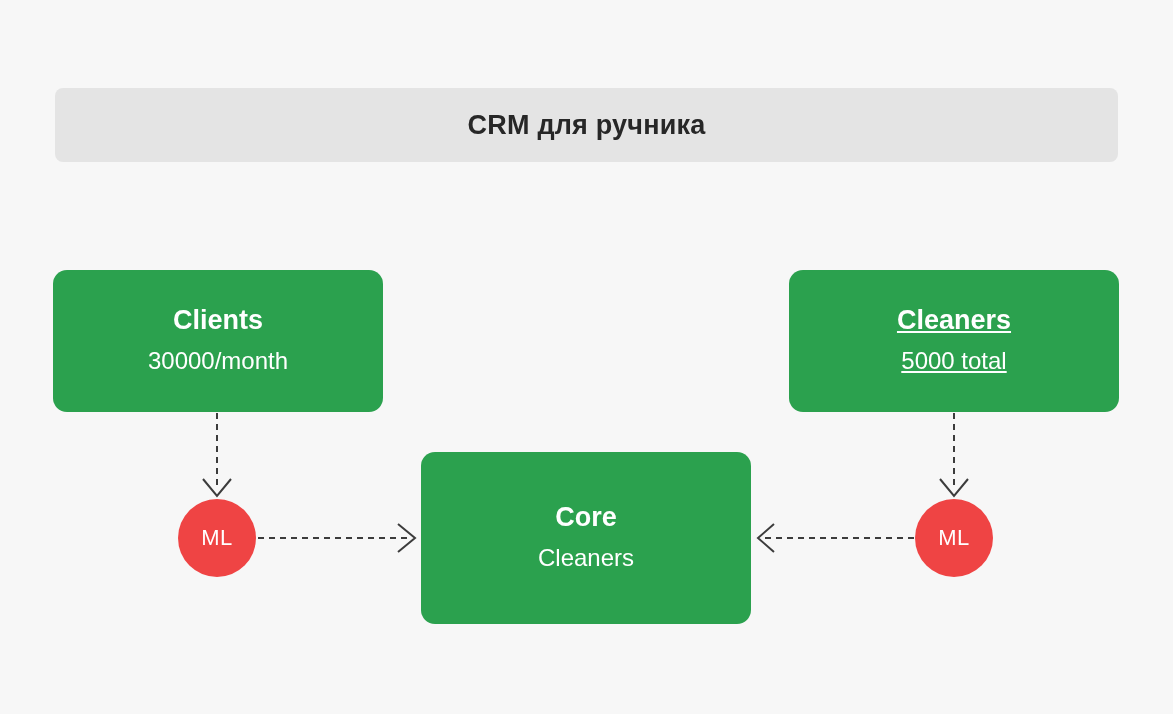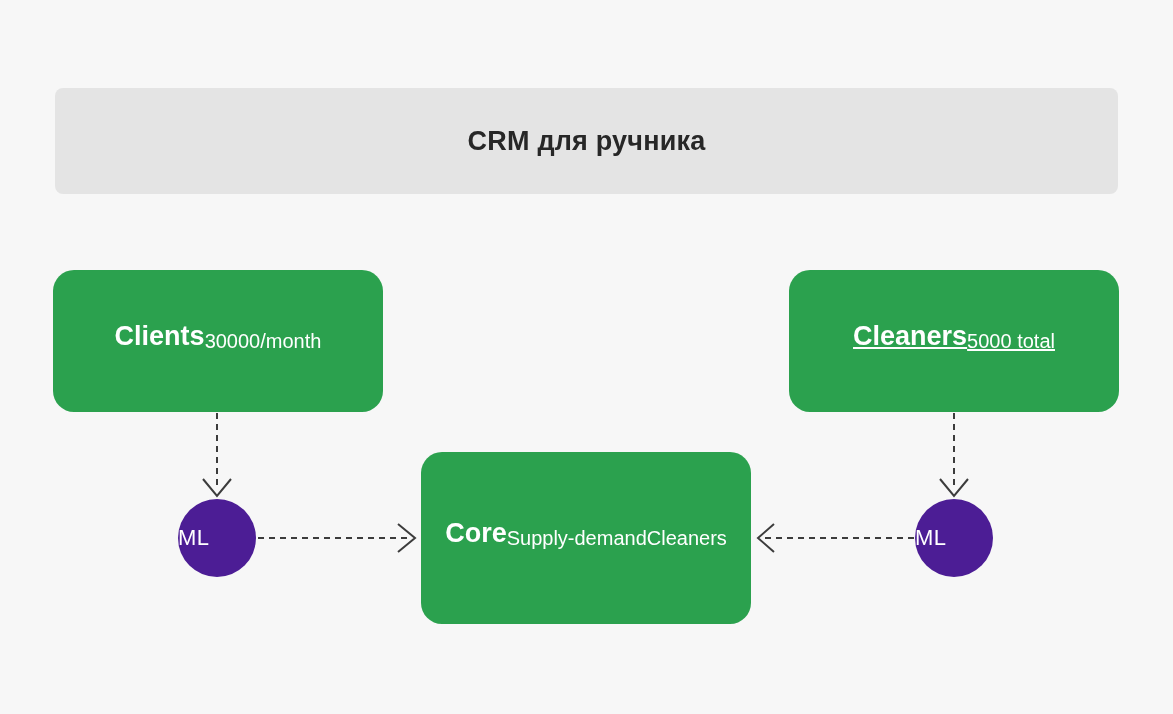--- a/index.html
+++ b/index.html
@@ -19,55 +19,55 @@
     height: 714px;
     background: #f7f7f7;
   }
 
   
   #header-band {
     position: absolute;
     left: 55px;
     top: 88px;
     width: 1063px;
-    height: 106px;
+    height: 74px;
     background: #e4e4e4;
     border-radius: 8px;
     display: flex;
     align-items: center;
     justify-content: center;
   }
   #header-title {
     font-size: 27px;
     font-weight: bold;
     color: #272727;
     letter-spacing: 0.2px;
     white-space: nowrap;
   }
 
   
   .node-box {
     position: absolute;
     background: #2ba14e;
-    border-radius: 21px;
+    border-radius: 14px;
     display: flex;
-    flex-direction: row;
+    flex-direction: column;
     align-items: center;
     justify-content: center;
     color: #ffffff;
     text-align: center;
   }
   .node-title {
     font-size: 27px;
     font-weight: bold;
     line-height: 1.15;
     margin-bottom: 9px;
   }
   .node-sub {
-    font-size: 20px;
+    font-size: 24px;
     font-weight: normal;
     line-height: 1.35;
   }
 
   #box-clients {
     left: 53px;
     top: 270px;
     width: 330px;
     height: 142px;
   }
@@ -84,24 +84,24 @@
     width: 330px;
     height: 172px;
   }
 
   
   .ml-circle {
     position: absolute;
     width: 78px;
     height: 78px;
     border-radius: 50%;
-    background: #4c1d95;
+    background: #ef4444;
     display: flex;
     align-items: center;
-    justify-content: flex-start;
+    justify-content: center;
     color: #ffffff;
     font-size: 22px;
     font-weight: normal;
     letter-spacing: 0.5px;
   }
   #ml-left {
     left: 178px;
     top: 499px;
   }
   #ml-right {
@@ -161,21 +161,20 @@
     <div class="node-sub">30000/month</div>
   </div>
 
   <div class="node-box" id="box-cleaners">
     <div class="node-title">Cleaners</div>
     <div class="node-sub">5000 total</div>
   </div>
 
   <div class="node-box" id="box-core">
     <div class="node-title">Core</div>
-    <div class="node-sub">Supply-demand</div>
     <div class="node-sub">Cleaners</div>
   </div>
 
   <div class="ml-circle" id="ml-left">
     <span>ML</span>
   </div>
   <div class="ml-circle" id="ml-right">
     <span>ML</span>
   </div>
 

